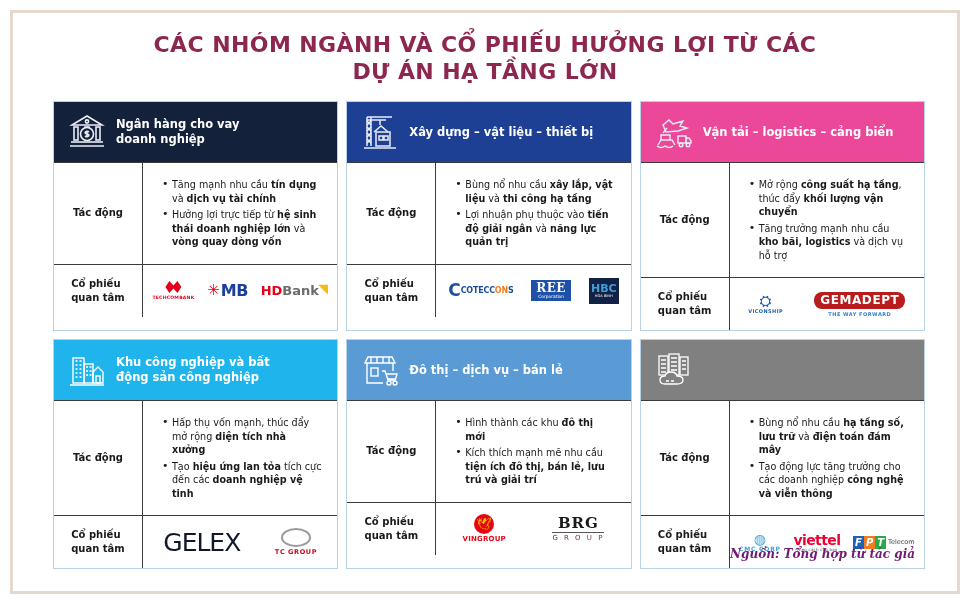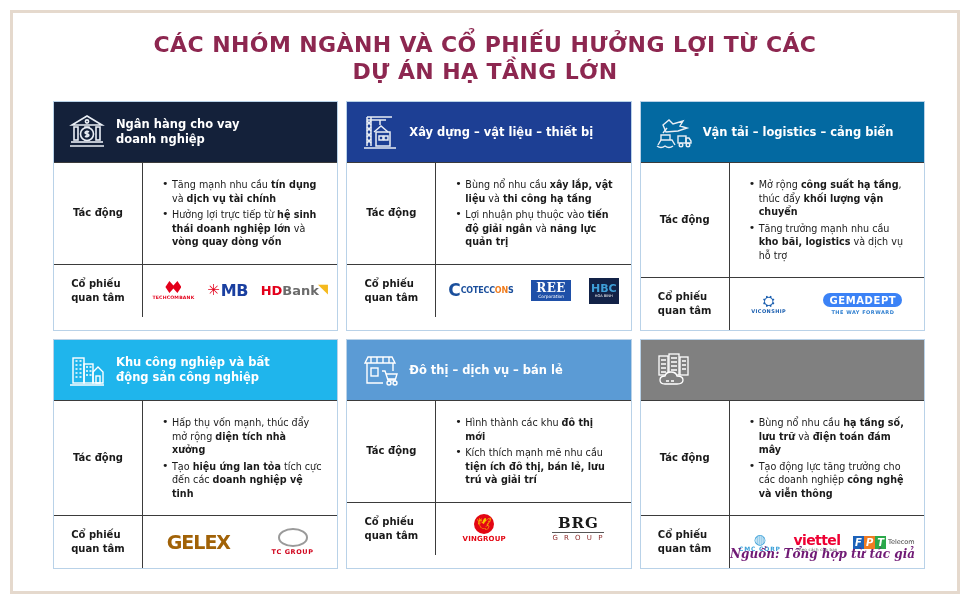--- a/index.html
+++ b/index.html
@@ -117,23 +117,23 @@
   .l-ree{background:#1f50a8;padding:2px 5px;display:flex;flex-direction:column;align-items:center;}
   .l-ree .rr{color:#fff;font-weight:bold;font-size:12px;font-family:"DejaVu Serif","Liberation Serif",serif;letter-spacing:.5px;line-height:12px;}
   .l-ree .rs{color:#fff;font-size:4.4px;}
   .l-hbc{background:#122247;width:30px;height:26px;display:flex;flex-direction:column;align-items:center;justify-content:center;}
   .l-hbc .hb{color:#3f9fd8;font-weight:bold;font-size:11px;line-height:11px;}
   .l-hbc .hs{color:#fff;font-size:3.6px;}
   .l-vcs{display:flex;flex-direction:column;align-items:center;}
   .l-vcs .wing{color:#1b5fb0;font-size:15px;line-height:13px;}
   .l-vcs .nm{color:#1b5fb0;font-size:5px;font-weight:bold;letter-spacing:.4px;}
   .l-gmd{display:flex;flex-direction:column;align-items:center;}
-  .l-gmd .ov{background:#3b82f6;color:#fff;font-size:10px;font-weight:bold;letter-spacing:.6px;border-radius:8px;padding:1.5px 6px;}
+  .l-gmd .ov{background:#b91c1c;color:#fff;font-size:12px;font-weight:bold;letter-spacing:.6px;border-radius:8px;padding:1.5px 6px;}
   .l-gmd .nm{color:#2f7fd0;font-size:5px;font-weight:bold;letter-spacing:.5px;margin-top:2px;}
-  .l-gelex{color:#a16207;font-weight:bold;font-size:19px;letter-spacing:-1px;font-family:"DejaVu Sans","Liberation Sans",sans-serif;}
+  .l-gelex{color:#0f172a;font-weight:normal;font-size:25px;letter-spacing:-1px;font-family:"DejaVu Sans","Liberation Sans",sans-serif;}
   .l-tc{display:flex;flex-direction:column;align-items:center;}
   .l-tc .ring{width:26px;height:15px;border:2px solid #9a9a9a;border-radius:50%;}
   .l-tc .nm{color:#d0021b;font-weight:bold;font-size:6.5px;letter-spacing:.6px;margin-top:1px;}
   .l-vin{display:flex;flex-direction:column;align-items:center;}
   .l-vin .bird{width:20px;height:20px;border-radius:50%;background:#e30613;display:flex;align-items:center;justify-content:center;color:#f7c600;font-size:12px;line-height:1;}
   .l-vin .nm{color:#e30613;font-weight:bold;font-size:7px;letter-spacing:.2px;margin-top:1px;}
   .l-brg{display:flex;flex-direction:column;align-items:center;}
   .l-brg .bb{color:#1a1a1a;font-weight:bold;font-size:15px;font-family:"DejaVu Serif","Liberation Serif",serif;letter-spacing:1px;line-height:15px;}
   .l-brg .gg{color:#8c2b2b;font-size:7px;letter-spacing:2px;border-top:1px solid #555;padding-top:1px;margin-top:1px;}
   .l-cmc{display:flex;flex-direction:column;align-items:center;}
@@ -254,21 +254,21 @@
           </div>
           <div class="logo l-hbc">
             <span class="hb">HBC</span>
             <span class="hs">HOA BINH</span>
           </div>
         </div>
       </div>
     </div>
 
     <div class="card">
-      <div class="card-header" style="background:#0369a1">
+      <div class="card-header" style="background:#ec4899">
         <div class="hicon">
           <svg width="42" height="40" viewBox="0 0 42 40" fill="none" stroke="#e9eef5" stroke-width="1.4">
             <path d="M10 13 l6-5 l4 4 l10-3 l-3 5 l7 2 l-9 3 l-12 1 z"></path>
             <path d="M14 16 l-4 5"></path>
             <path d="M5 33 l3-5 h11 l3 5"></path>
             <path d="M8 28 v-5 h9 v5"></path>
             <path d="M4 34 q4 3 8 0 q4 3 8 0"></path>
             <rect x="25" y="24" width="8" height="7"></rect>
             <path d="M33 26 h3 l2 3 v2 h-5 z"></path>
             <circle cx="28" cy="33" r="1.8"></circle>

